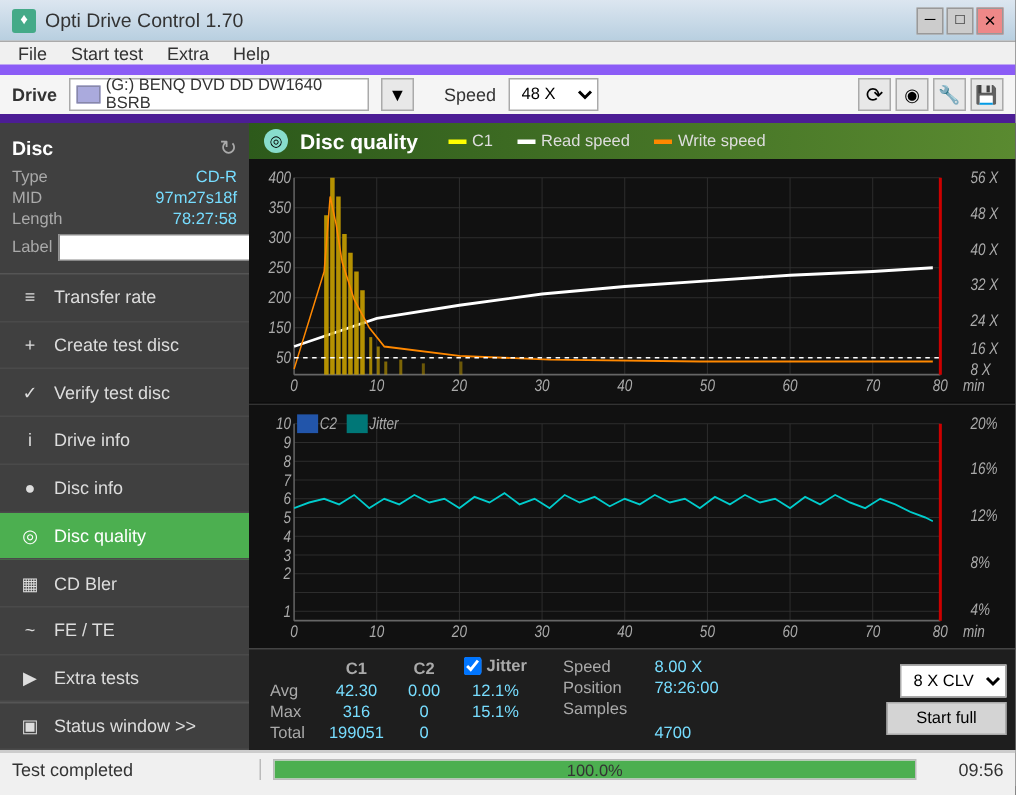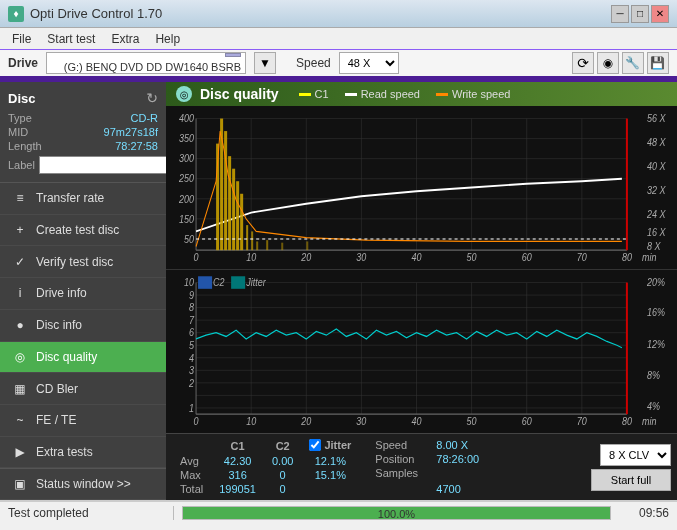--- a/index.html
+++ b/index.html
@@ -8,27 +8,27 @@
     
     .title-bar { background: linear-gradient(to bottom, #dce6f0, #b8cfe0); height: 28px; display: flex; align-items: center; justify-content: space-between; padding: 0 8px; border-bottom: 1px solid #aaa; }
     .title-bar-left { display: flex; align-items: center; gap: 6px; }
     .title-bar-icon { width: 16px; height: 16px; background: #4a8; border-radius: 2px; display: flex; align-items: center; justify-content: center; color: white; font-size: 10px; }
     .title-bar-text { font-size: 13px; color: #333; }
     .title-bar-controls { display: flex; gap: 2px; }
     .title-bar-btn { width: 18px; height: 18px; border: 1px solid #999; background: #ccc; display: flex; align-items: center; justify-content: center; font-size: 10px; cursor: pointer; }
     .title-bar-btn.close { background: #e88; }
 
     
-    .menu-bar { background: #f0f0f0; height: 22px; display: flex; align-items: center; padding: 0 4px; border-bottom: 1px solid #8b5cf6; }
+    .menu-bar { background: #f0f0f0; height: 22px; display: flex; align-items: center; padding: 0 4px; border-bottom: 7px solid #8b5cf6; }
     .menu-item { padding: 2px 8px; font-size: 12px; cursor: pointer; color: #333; }
 
     
     .drive-bar { background: #f5f5f5; height: 32px; display: flex; align-items: center; padding: 0 8px; gap: 8px; border-bottom: 6px solid #4c1d95; }
     .drive-label { font-size: 12px; font-weight: bold; color: #333; }
-    .drive-select { background: white; border: 1px solid #aaa; height: 22px; width: 200px; font-size: 11px; padding: 0 4px; display: flex; align-items: flex-end; gap: 4px; flex-direction: column; }
+    .drive-select { background: white; border: 1px solid #aaa; height: 22px; width: 200px; font-size: 11px; padding: 0 4px; display: flex; align-items: center; gap: 4px; }
     .drive-icon { width: 16px; height: 12px; background: #aad; border: 1px solid #88a; display: inline-block; }
     .drive-btn { width: 22px; height: 22px; background: #e8e8e8; border: 1px solid #aaa; display: flex; align-items: center; justify-content: center; cursor: pointer; }
     .speed-label { font-size: 12px; color: #333; margin-left: 12px; }
     .speed-select { background: white; border: 1px solid #aaa; height: 22px; width: 60px; font-size: 11px; padding: 0 4px; }
     .drive-action-btns { display: flex; gap: 3px; margin-left: auto; }
 
     
     .main { display: flex; height: 418px; }
 
     

